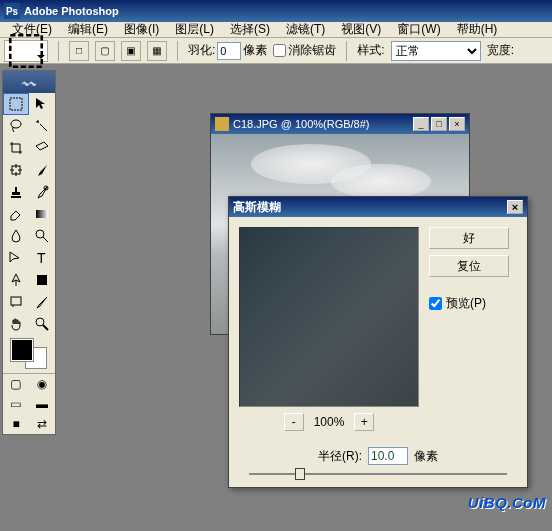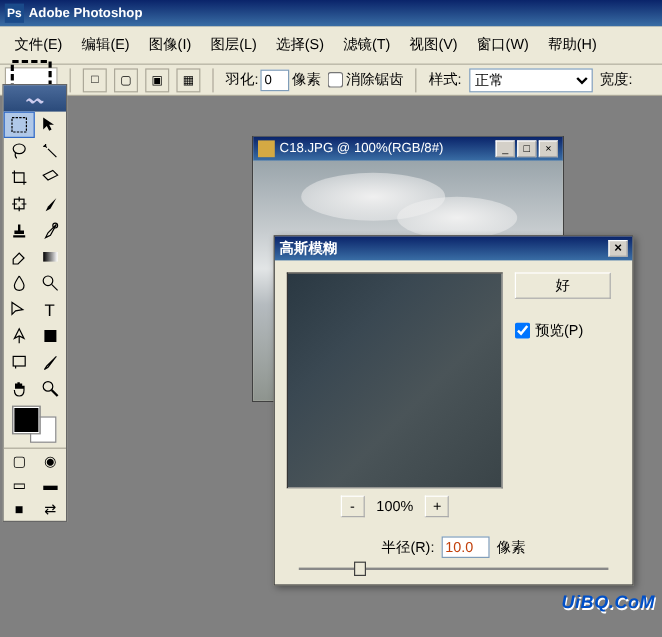--- a/index.html
+++ b/index.html
@@ -1,21 +1,21 @@
 <!DOCTYPE html>
 <html><head>
 <meta charset="utf-8">
 <style>
 * { margin: 0; padding: 0; box-sizing: border-box; font-family: "Microsoft YaHei", SimSun, sans-serif; }
 body { width: 552px; height: 531px; background: #808080; overflow: hidden; position: relative; }
 
 .titlebar { height: 22px; background: linear-gradient(#0a246a, #3a6ea5); color: #fff; display: flex; align-items: center; padding: 0 4px; font-size: 11px; font-weight: bold; }
 .titlebar .app-icon { width: 16px; height: 16px; background: #1a4a8a; margin-right: 4px; display: inline-flex; align-items: center; justify-content: center; font-size: 10px; }
 
-.menubar { height: 32px; background: #ece9d8; display: flex; align-items: center; padding: 0 4px; font-size: 12px; border-bottom: 1px solid #aca899; }
+.menubar { height: 16px; background: #ece9d8; display: flex; align-items: center; padding: 0 4px; font-size: 12px; border-bottom: 1px solid #aca899; }
 .menubar .menu-item { padding: 0 8px; cursor: default; }
 
 .optionsbar { height: 26px; background: #ece9d8; display: flex; align-items: center; padding: 0 4px; font-size: 12px; border-bottom: 1px solid #aca899; gap: 6px; }
 .optionsbar .tool-preset { width: 44px; height: 22px; border: 1px solid #aca899; background: #fff; display: flex; align-items: center; justify-content: center; position: relative; }
 .optionsbar .tool-preset::after { content: ""; border-left: 4px solid transparent; border-right: 4px solid transparent; border-top: 4px solid #000; position: absolute; right: 2px; bottom: 2px; }
 .optionsbar .divider { width: 1px; height: 20px; background: #aca899; margin: 0 4px; }
 .optionsbar .icon-btn { width: 20px; height: 20px; border: 1px solid #aca899; background: #ece9d8; display: inline-flex; align-items: center; justify-content: center; font-size: 10px; }
 .optionsbar label { display: flex; align-items: center; gap: 2px; justify-content: space-between; }
 .optionsbar input[type="text"] { width: 24px; height: 18px; border: 1px solid #7f9db9; font-size: 11px; padding: 0 2px; }
 .optionsbar input[type="checkbox"] { width: 13px; height: 13px; }
@@ -49,21 +49,21 @@
 .dialog .dlg-title .close { width: 16px; height: 14px; background: #d4d0c8; border: 1px outset #fff; color: #000; display: flex; align-items: center; justify-content: center; font-size: 11px; font-family: Arial; }
 .dialog .dlg-body { padding: 10px; display: flex; gap: 10px; }
 .dialog .preview-col { display: flex; flex-direction: column; align-items: center; gap: 6px; }
 .dialog .preview { width: 180px; height: 180px; background: linear-gradient(135deg, #2a3842 0%, #3a4852 30%, #4a5458 60%, #3a4448 100%); border: 1px inset #888; }
 .dialog .zoom-row { display: flex; align-items: center; gap: 10px; font-size: 12px; }
 .dialog .zoom-btn { width: 20px; height: 18px; border: 1px outset #fff; background: #ece9d8; font-size: 12px; display: flex; align-items: center; justify-content: center; }
 .dialog .right-col { display: flex; flex-direction: column; gap: 6px; align-items: stretch; width: 80px; }
 .dialog .dlg-btn { height: 22px; border: 1px outset #fff; background: #ece9d8; font-size: 12px; }
 .dialog .preview-chk { display: flex; gap: 4px; font-size: 12px; margin-top: 12px; }
 .dialog .radius-row { display: flex; align-items: center; justify-content: center; gap: 6px; font-size: 12px; padding: 6px 26px; }
-.dialog .radius-row input { width: 40px; height: 18px; border: 1px solid #7f9db9; background: #fff; color: #c2410c; font-size: 12px; padding: 0 2px; }
+.dialog .radius-row input { width: 40px; height: 18px; border: 1px solid #7f9db9; background: #fff; color: #14532d; font-size: 12px; padding: 0 2px; }
 .dialog .slider-row { padding: 2px 20px 12px 20px; position: relative; }
 .dialog .slider-track { height: 2px; background: #888; position: relative; }
 .dialog .slider-thumb { position: absolute; top: -5px; left: 18%; width: 10px; height: 12px; background: #ece9d8; border: 1px solid #404040; }
 
 .watermark { position: absolute; right: 6px; bottom: 20px; font-size: 15px; font-weight: 900; font-style: italic; color: #0050c8; text-shadow: 1px 1px 0 #fff; letter-spacing: 0.5px; }
 </style>
 </head>
 <body>
 
 <div class="titlebar">
@@ -101,21 +101,21 @@
     <span>像素</span>
   </label>
   <label>
     <input type="checkbox" style="">
     <span>消除锯齿</span>
   </label>
   <div class="divider"></div>
   <label>
     <span>样式:</span>
   </label>
-  <select style="width:103px">
+  <select style="width:90px">
     <option>正常</option>
   </select>
   <label>
     <span>宽度:</span>
   </label>
 </div>
 
 <div class="toolbox">
   <div class="logo-area">
     <span class="feather">〰</span>
@@ -285,20 +285,21 @@
     <div class="preview-col">
       <div class="preview"></div>
       <div class="zoom-row">
         <span class="zoom-btn">-</span>
         <span>100%</span>
         <span class="zoom-btn">+</span>
       </div>
     </div>
     <div class="right-col">
       <button class="dlg-btn">好</button>
+      <button class="dlg-btn">复位</button>
       <label class="preview-chk">
         <input type="checkbox" checked="" style="">
         <span>预览(P)</span>
       </label>
     </div>
   </div>
   <div class="radius-row">
     <span>半径(R):</span>
     <input type="text" value="10.0" style="">
     <span>像素</span>

